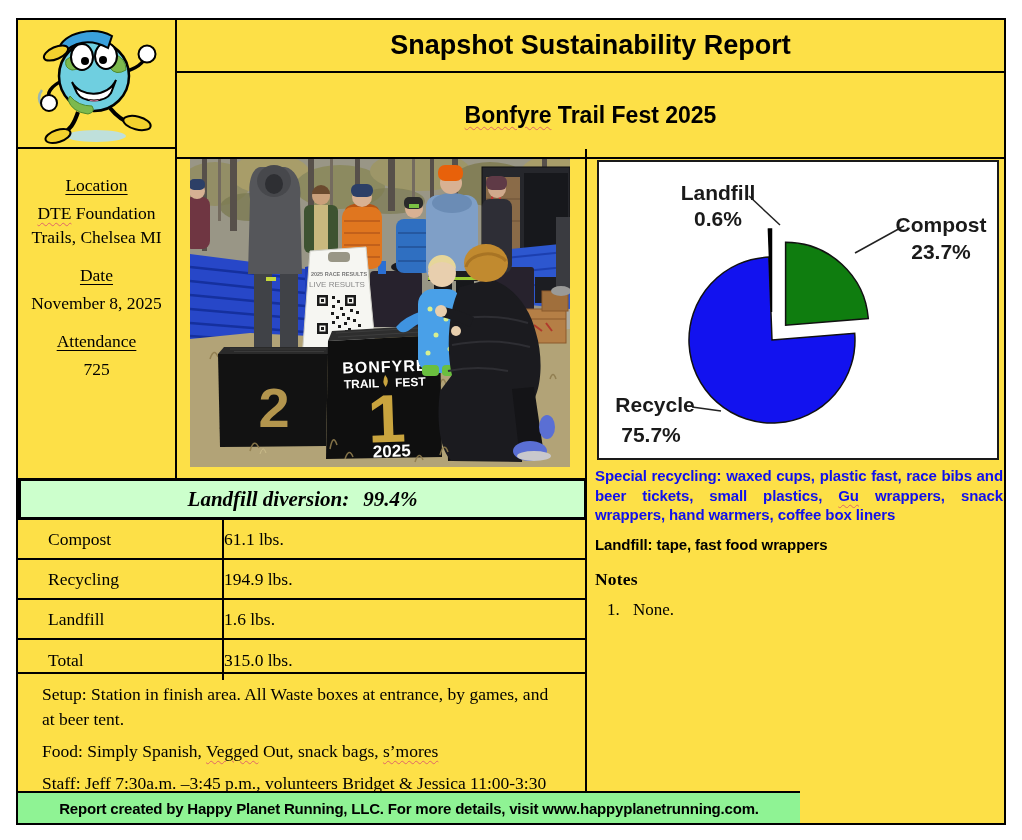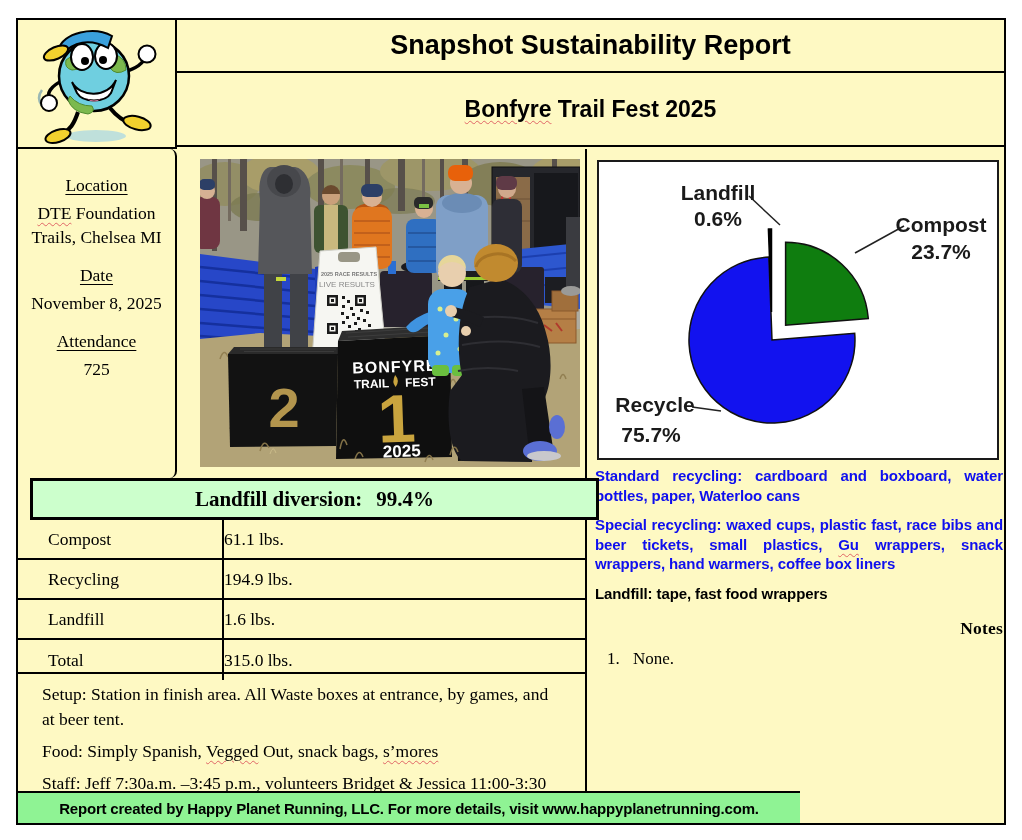--- a/index.html
+++ b/index.html
@@ -1,45 +1,45 @@
 <!DOCTYPE html>
 <html><head>
 <meta charset="utf-8">
 <style>
   html,body{margin:0;padding:0;background:#fff;}
   .page{position:relative;width:1022px;height:840px;background:#fff;font-family:"Liberation Serif",serif;color:#000;overflow:hidden;}
-  .doc{position:absolute;left:16px;top:18px;width:990px;height:807px;border:2px solid #000;box-sizing:border-box;background:#fef9c3;}
+  .doc{position:absolute;left:16px;top:18px;width:990px;height:807px;border:2px solid #000;box-sizing:border-box;background:#fde047;}
   .abs{position:absolute;box-sizing:border-box;}
   
   .cell-logo{left:0;top:0;width:159px;height:129px;border-right:2px solid #000;border-bottom:2px solid #000;}
   .cell-title{left:159px;top:0;width:827px;height:53px;border-bottom:2px solid #000;display:flex;align-items:center;justify-content:center;}
-  .cell-subtitle{left:159px;top:53px;width:827px;height:74px;border-bottom:2px solid #000;display:flex;align-items:center;justify-content:center;}
+  .cell-subtitle{left:159px;top:53px;width:827px;height:86px;border-bottom:2px solid #000;display:flex;align-items:center;justify-content:center;}
   .title-text{font-family:"Liberation Sans",sans-serif;font-weight:bold;font-size:27px;}
   .subtitle-text{font-family:"Liberation Sans",sans-serif;font-weight:bold;font-size:23px;}
   
-  .cell-info{left:0;top:129px;width:159px;height:329px;border-right:2px solid #000;text-align:center;font-size:17.5px;padding-top:26px;border-radius:7px;}
+  .cell-info{left:0;top:129px;width:159px;height:329px;border-right:2px solid #000;text-align:center;font-size:17.5px;padding-top:26px;}
   .info-h{text-decoration:underline;text-underline-offset:3px;margin:0;}
   .info-v{margin:5px 6px 0 6px;line-height:24px;}
   .gap{margin-top:16px;}
   
   .cell-photo{left:159px;top:129px;width:410px;height:329px;}
-  .photo{left:182px;top:139px;width:380px;height:308px;overflow:hidden;}
+  .photo{left:172px;top:139px;width:380px;height:308px;overflow:hidden;}
   
   .cell-right{left:567px;top:129px;width:419px;height:642px;border-left:2px solid #000;}
   .chartbox{left:579px;top:140px;width:402px;height:300px;border:2px solid #1a1a1a;background:#fff;}
   .streams{left:577px;top:446px;width:408px;font-family:"Liberation Sans",sans-serif;font-weight:bold;font-size:15px;line-height:1.3;letter-spacing:-0.1px;text-align:justify;}
   .streams p{margin:0 0 10px 0;}
   .txt-green{color:#077d2a;}
   .txt-blue{color:#0f0fee;}
   .txt-black{color:#000;}
-  .notes-h{font-family:"Liberation Serif",serif;font-size:17.5px;font-weight:bold;text-align:right;margin:14px 0 8px 0;letter-spacing:0.2px;}
+  .notes-h{font-family:"Liberation Serif",serif;font-size:17.5px;font-weight:bold;text-align:left;margin:14px 0 8px 0;letter-spacing:0.2px;}
   .notes-item{font-family:"Liberation Serif",serif;font-size:17px;font-weight:normal;letter-spacing:0;display:flex;text-align:left;}
   .notes-item .num{margin-left:12px;width:26px;}
   
-  .banner{left:12px;top:458px;width:569px;height:42px;background:#ccffcc;border:3px solid #000;display:flex;align-items:center;justify-content:center;font-weight:bold;font-size:21px;}
+  .banner{left:0;top:458px;width:569px;height:42px;background:#ccffcc;border:3px solid #000;display:flex;align-items:center;justify-content:center;font-weight:bold;font-size:21px;font-style:italic;}
   .banner .val{margin-left:14px;}
   .ttable{left:0;top:500px;width:569px;height:154px;border-bottom:2px solid #000;}
   .trow{display:flex;height:38px;border-bottom:2px solid #000;font-size:17.5px;}
   .trow:last-child{border-bottom:none;height:40px;}
   .tlabel{width:206px;border-right:2px solid #000;padding-left:30px;display:flex;align-items:center;box-sizing:border-box;}
   .tvalue{flex:1;display:flex;align-items:center;}
   
   .cell-setup{left:0;top:654px;width:569px;height:117px;padding:8px 24px;font-size:17.5px;line-height:25px;}
   .cell-setup p{margin:0 0 7px 0;}
   
@@ -330,21 +330,20 @@
         <text class="pielabel" x="119" y="38" text-anchor="middle">Landfill</text>
         <text class="pielabel" x="119" y="64" text-anchor="middle">0.6%</text>
         <text class="pielabel" x="342" y="70" text-anchor="middle">Compost</text>
         <text class="pielabel" x="342" y="97" text-anchor="middle">23.7%</text>
         <text class="pielabel" x="56" y="250" text-anchor="middle">Recycle</text>
         <text class="pielabel" x="52" y="280" text-anchor="middle">75.7%</text>
       </svg>
     </div>
 
     <div class="abs streams">
-      <p class="txt-blue">Standard recycling: cardboard and boxboard, water bottles, paper, Waterloo cans</p>
       <p class="txt-blue"><span>Special recycling: waxed cups, plastic fast, race bibs and beer tickets, small plastics,</span> <span class="sp">Gu</span> <span>wrappers, snack wrappers, hand warmers, coffee box liners</span></p>
       <p class="txt-black">Landfill: tape, fast food wrappers</p>
       <div class="notes-h">Notes</div>
       <div class="notes-item">
         <span class="num">1.</span>
           <span>None.</span>
       </div>
     </div>
 
     <div class="abs banner">

